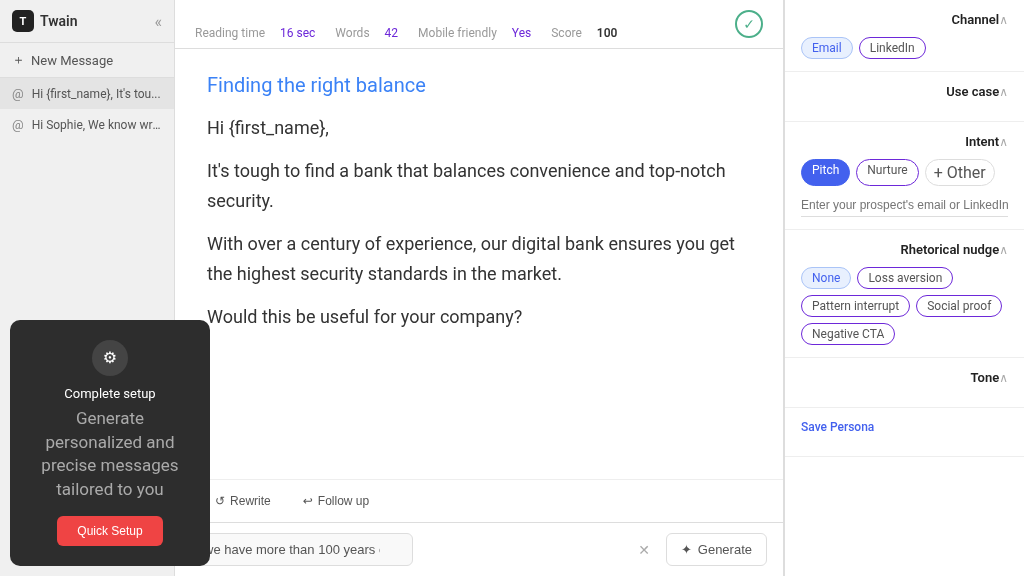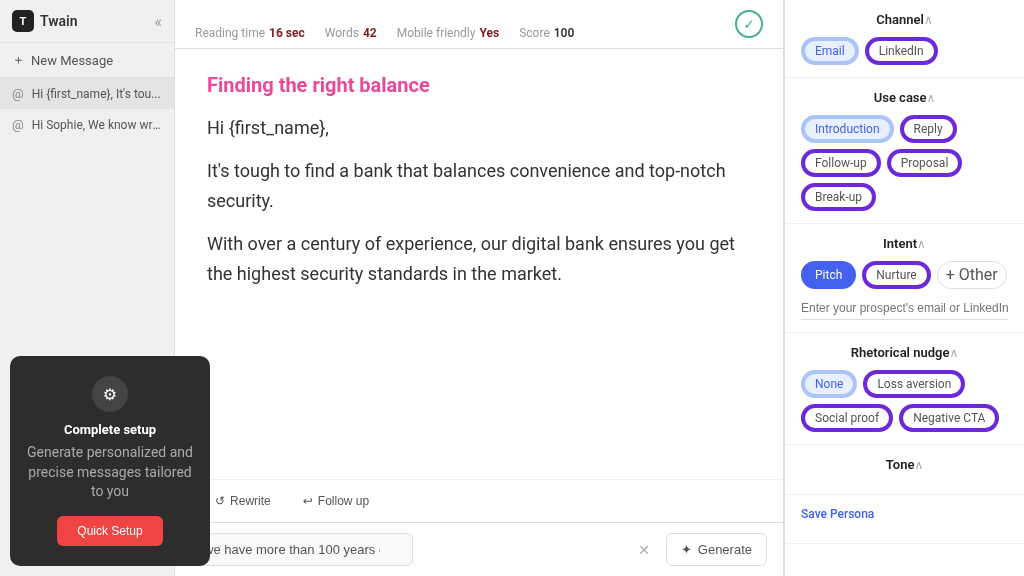--- a/index.html
+++ b/index.html
@@ -13,55 +13,55 @@
     .sidebar-collapse { color: #999; cursor: pointer; font-size: 16px; }
     .new-message-btn { display: flex; align-items: center; gap: 6px; padding: 8px 12px; color: #555; cursor: pointer; font-size: 13px; border-bottom: 1px solid #ddd; }
     .sidebar-item { display: flex; align-items: center; gap: 8px; padding: 8px 12px; cursor: pointer; font-size: 12px; color: #555; }
     .sidebar-item.active { background: #e4e4e4; }
     .sidebar-item-icon { font-size: 13px; color: #888; }
     .sidebar-item-text { overflow: hidden; text-overflow: ellipsis; white-space: nowrap; }
 
     
     .setup-popup { position: absolute; bottom: 10px; left: 10px; width: 200px; background: #2d2d2d; border-radius: 10px; padding: 20px 16px; color: white; text-align: center; z-index: 10; }
     .setup-icon { width: 36px; height: 36px; border-radius: 50%; background: #444; display: flex; align-items: center; justify-content: center; margin: 0 auto 10px; font-size: 16px; }
-    .setup-title { font-weight: 700; font-size: 13px; margin-bottom: 6px; }
-    .setup-desc { font-size: 14px; color: #aaa; margin-bottom: 14px; line-height: 1.4; }
+    .setup-title { font-weight: 400; font-size: 13px; margin-bottom: 6px; }
+    .setup-desc { font-size: 17px; color: #aaa; margin-bottom: 14px; line-height: 1.4; }
     .setup-btn { background: #ef4444; color: white; border: none; padding: 8px 20px; border-radius: 6px; cursor: pointer; font-size: 12px; font-weight: 500; }
 
     
     .main { flex: 1; display: flex; flex-direction: column; background: #fff; border-right: 1px solid #ddd; }
     .toolbar { display: flex; align-items: center; gap: 20px; padding: 8px 20px; border-bottom: 1px solid #ddd; background: #fff; font-size: 12px; color: #555; }
-    .toolbar-item { display: flex; align-items: center; gap: 4px; margin-top: 18px; }
+    .toolbar-item { display: flex; align-items: center; gap: 15px; margin-top: 18px; }
     .toolbar-label { color: #999; }
-    .toolbar-value { font-weight: 700; color: #7f1d1d; }
+    .toolbar-value { font-weight: 400; color: #6d28d9; }
     .toolbar-value.highlight { color: #333; font-weight: 600; }
     .check-circle { width: 28px; height: 28px; border-radius: 50%; border: 2px solid #4caf8a; display: flex; align-items: center; justify-content: center; color: #4caf8a; margin-left: auto; font-size: 14px; }
 
     .content-area { flex: 1; padding: 24px 32px; overflow-y: auto; }
-    .message-title { font-size: 20px; font-weight: 700; color: #ec4899; margin-bottom: 16px; }
+    .message-title { font-size: 20px; font-weight: 400; color: #3b82f6; margin-bottom: 16px; }
     .message-body { font-size: 18px; line-height: 1.7; color: #333; }
     .message-body p { margin-bottom: 12px; }
 
     .message-actions { display: flex; align-items: center; gap: 16px; padding: 10px 32px; border-top: 1px solid #eee; }
     .action-btn { display: flex; align-items: center; gap: 5px; font-size: 12px; color: #555; cursor: pointer; background: none; border: none; padding: 4px 8px; border-radius: 4px; }
 
     .input-area { display: flex; align-items: center; gap: 8px; padding: 10px 16px; border-top: 1px solid #ddd; background: #fff; }
     .text-input { flex: 1; border: 1px solid #ddd; border-radius: 6px; padding: 8px 32px 8px 12px; font-size: 13px; color: #555; background: #f9f9f9; position: relative; outline: none; }
     .input-wrapper { flex: 1; position: relative; }
     .input-clear { position: absolute; right: 8px; top: 50%; transform: translateY(-50%); color: #aaa; cursor: pointer; font-size: 14px; }
     .generate-btn { display: flex; align-items: center; gap: 6px; background: #fff; border: 1px solid #ddd; border-radius: 6px; padding: 8px 14px; font-size: 13px; cursor: pointer; color: #555; }
 
     
     .right-panel { width: 240px; background: #fff; border-left: 1px solid #ddd; overflow-y: auto; flex-shrink: 0; }
     .panel-section { border-bottom: 1px solid #eee; padding: 12px 16px; }
-    .panel-section-header { display: flex; align-items: center; justify-content: center; margin-bottom: 10px; }
+    .panel-section-header { display: flex; align-items: center; justify-content: flex-end; margin-bottom: 10px; }
     .panel-section-title { font-weight: 600; font-size: 13px; color: #222; }
     .collapse-icon { color: #aaa; cursor: pointer; font-size: 12px; }
     .tags { display: flex; flex-wrap: wrap; gap: 6px; }
-    .tag { padding: 3px 10px; border-radius: 20px; border: 4px solid #6d28d9; font-size: 12px; cursor: pointer; color: #555; background: #fff; }
+    .tag { padding: 3px 10px; border-radius: 20px; border: 1px solid #6d28d9; font-size: 12px; cursor: pointer; color: #555; background: #fff; }
     .tag.active { background: #e8f0fe; border-color: #aac4f7; color: #4361ee; }
     .tag.blue-active { background: #4361ee; color: white; border-color: #4361ee; }
     .tag-plus { padding: 3px 8px; border-radius: 20px; border: 1px solid #ddd; font-size: 16px; cursor: pointer; color: #555; background: #fff; }
 
     .intent-input { width: 100%; margin-top: 8px; border: none; border-bottom: 1px solid #ddd; font-size: 12px; color: #aaa; padding: 4px 0; outline: none; background: transparent; text-align: center; }
 
     .save-persona { color: #4361ee; font-size: 12px; cursor: pointer; font-weight: 500; margin-bottom: 10px; display: block; }
   </style>
 </head>
 <body>
@@ -120,20 +120,21 @@
     </div>
     <div class="check-circle">✓</div>
   </div>
 
   <div class="content-area">
     <div class="message-title">Finding the right balance</div>
     <div class="message-body">
       <p>Hi {first_name},</p>
       <p>It's tough to find a bank that balances convenience and top-notch security.</p>
       <p>With over a century of experience, our digital bank ensures you get the highest security standards in the market.</p>
+      <p>Would this be useful for your company?</p>
     </div>
   </div>
 
   <div class="message-actions">
     <button class="action-btn">
       <span>↺</span>
       <span>Rewrite</span>
     </button>
     <button class="action-btn">
       <span>↩</span>
@@ -164,27 +165,20 @@
       <span class="tag active">Email</span>
       <span class="tag">LinkedIn</span>
     </div>
   </div>
 
   <div class="panel-section">
     <div class="panel-section-header">
       <span class="panel-section-title">Use case</span>
       <span class="collapse-icon">∧</span>
     </div>
-    <div class="tags">
-      <span class="tag active">Introduction</span>
-      <span class="tag">Reply</span>
-      <span class="tag">Follow-up</span>
-      <span class="tag">Proposal</span>
-      <span class="tag">Break-up</span>
-    </div>
   </div>
 
   <div class="panel-section">
     <div class="panel-section-header">
       <span class="panel-section-title">Intent</span>
       <span class="collapse-icon">∧</span>
     </div>
     <div class="tags">
       <span class="tag blue-active">Pitch</span>
       <span class="tag">Nurture</span>
@@ -194,20 +188,21 @@
   </div>
 
   <div class="panel-section">
     <div class="panel-section-header">
       <span class="panel-section-title">Rhetorical nudge</span>
       <span class="collapse-icon">∧</span>
     </div>
     <div class="tags">
       <span class="tag active">None</span>
       <span class="tag">Loss aversion</span>
+      <span class="tag">Pattern interrupt</span>
       <span class="tag">Social proof</span>
       <span class="tag">Negative CTA</span>
     </div>
   </div>
 
   <div class="panel-section">
     <div class="panel-section-header">
       <span class="panel-section-title">Tone</span>
       <span class="collapse-icon">∧</span>
     </div>

